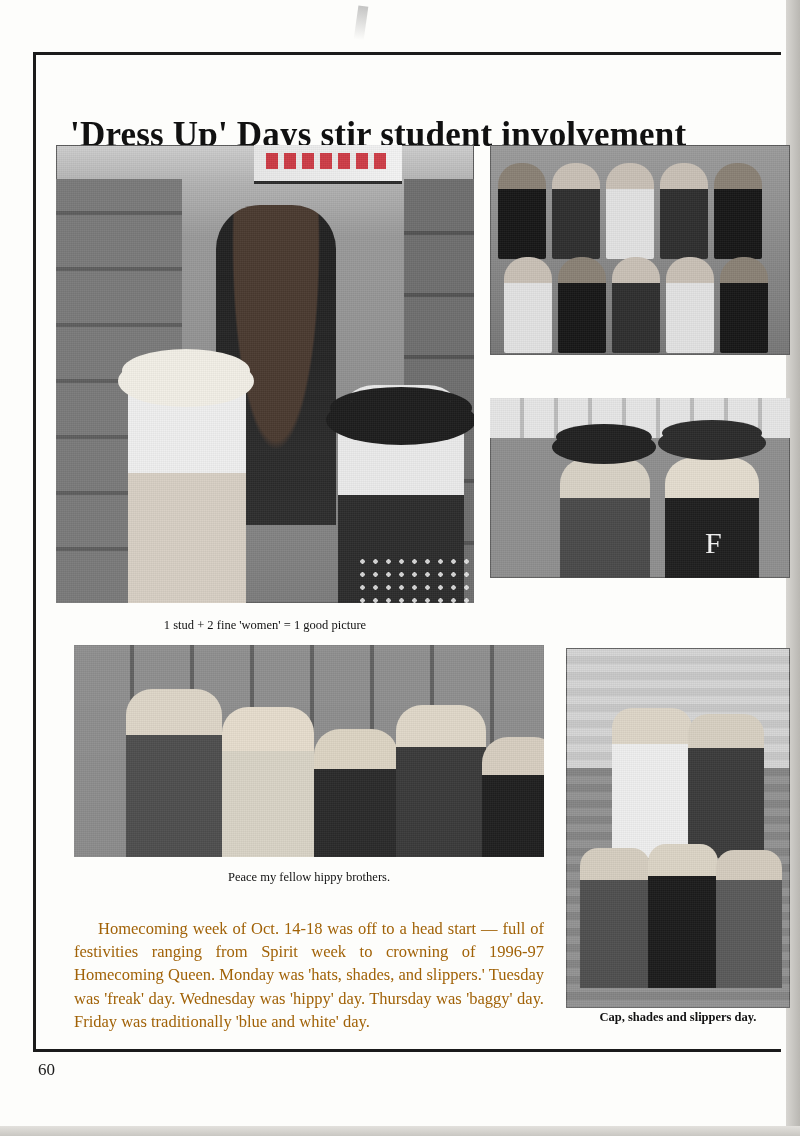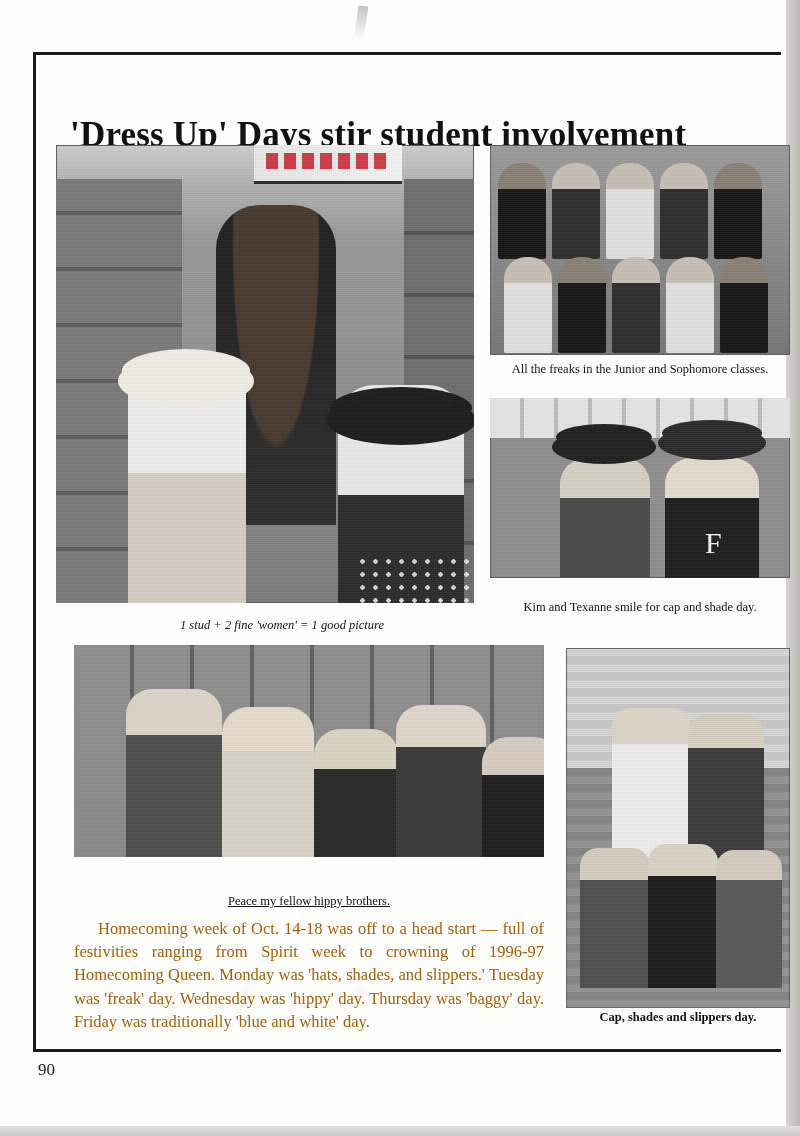--- a/index.html
+++ b/index.html
@@ -206,24 +206,24 @@
     background: linear-gradient(180deg,#d3d3d3 0 120px,#8c8c8c 120px 360px);
   }
   #photo-slippers .back { position:absolute; inset:0; background:repeating-linear-gradient(0deg, rgba(255,255,255,.06) 0 8px, rgba(0,0,0,.05) 8px 16px); }
   #photo-slippers .t1{ position:absolute; left:46px; top:60px; width:80px; height:150px; background:linear-gradient(180deg,#ded6c8 0 36px,#efefef 36px 150px); border-radius:20px 20px 0 0;}
   #photo-slippers .t2{ position:absolute; left:122px; top:66px; width:76px; height:144px; background:linear-gradient(180deg,#d8d0c2 0 34px,#3b3b3b 34px 144px); border-radius:20px 20px 0 0;}
   #photo-slippers .b1{ position:absolute; left:14px; top:200px; width:70px; height:140px; background:linear-gradient(180deg,#d6cec0 0 32px,#4f4f4f 32px 140px); border-radius:18px 18px 0 0;}
   #photo-slippers .b2{ position:absolute; left:82px; top:196px; width:70px; height:144px; background:linear-gradient(180deg,#dcd4c6 0 32px,#1c1c1c 32px 144px); border-radius:18px 18px 0 0;}
   #photo-slippers .b3{ position:absolute; left:150px; top:202px; width:66px; height:138px; background:linear-gradient(180deg,#d4ccbe 0 30px,#5a5a5a 30px 138px); border-radius:18px 18px 0 0;}
 
   
-  #cap-main      { left: 73px;  top: 618px; width: 418px; font-style: italic; }
+  #cap-main      { left: 56px;  top: 618px; width: 418px; }
   #cap-freaks    { left: 490px; top: 362px; width: 300px; }
   #cap-cap       { left: 490px; top: 600px; width: 300px; }
-  #cap-hippy     { left: 74px;  top: 894px; width: 470px; text-decoration: underline; }
+  #cap-hippy     { left: 74px;  top: 870px; width: 470px; }
   #cap-slippers  { left: 566px; top: 1010px; width: 224px; font-weight: bold; }
 
   
   .body-text {
     position: absolute;
     left: 74px;
     top: 900px;
     width: 470px;
     font-size: 16.5px;
     line-height: 1.42;
@@ -286,32 +286,30 @@
     </div>
     <div class="row2">
       <div class="p l"></div>
         <div class="p d"></div>
         <div class="p"></div>
         <div class="p l"></div>
         <div class="p d"></div>
     </div>
     <div class="grain"></div>
   </div>
-  <div class="caption" id="cap-freaks">All the freaks in the Junior and Sophomore classes.</div>
 
   <div class="photo" id="photo-cap">
     <div class="ceiling"></div>
     <div class="girlA"></div>
     <div class="girlB"></div>
     <div class="hatA"></div>
     <div class="hatB"></div>
     <div class="f">F</div>
     <div class="grain"></div>
   </div>
-  <div class="caption" id="cap-cap">Kim and Texanne smile for cap and shade day.</div>
 
   <div class="photo" id="photo-hippy">
     <div class="lockers"></div>
     <div class="k k1"></div>
     <div class="k k2"></div>
     <div class="k k3"></div>
     <div class="k k4"></div>
     <div class="k k5"></div>
     <div class="grain"></div>
   </div>
@@ -323,14 +321,14 @@
     <div class="t2"></div>
     <div class="b1"></div>
     <div class="b2"></div>
     <div class="b3"></div>
     <div class="grain"></div>
   </div>
   <div class="caption" id="cap-slippers">Cap, shades and slippers day.</div>
 
   <p class="body-text"><span class="indent"></span><span>Homecoming week of Oct. 14-18 was off to a head start — full of festivities ranging from Spirit week to crowning of 1996-97 Homecoming Queen. Monday was 'hats, shades, and slippers.' Tuesday was 'freak' day. Wednesday was 'hippy' day. Thursday was 'baggy' day. Friday was traditionally 'blue and white' day.</span></p>
 
-  <div class="folio">90</div>
+  <div class="folio">60</div>
 </div>
 
 </body></html>

